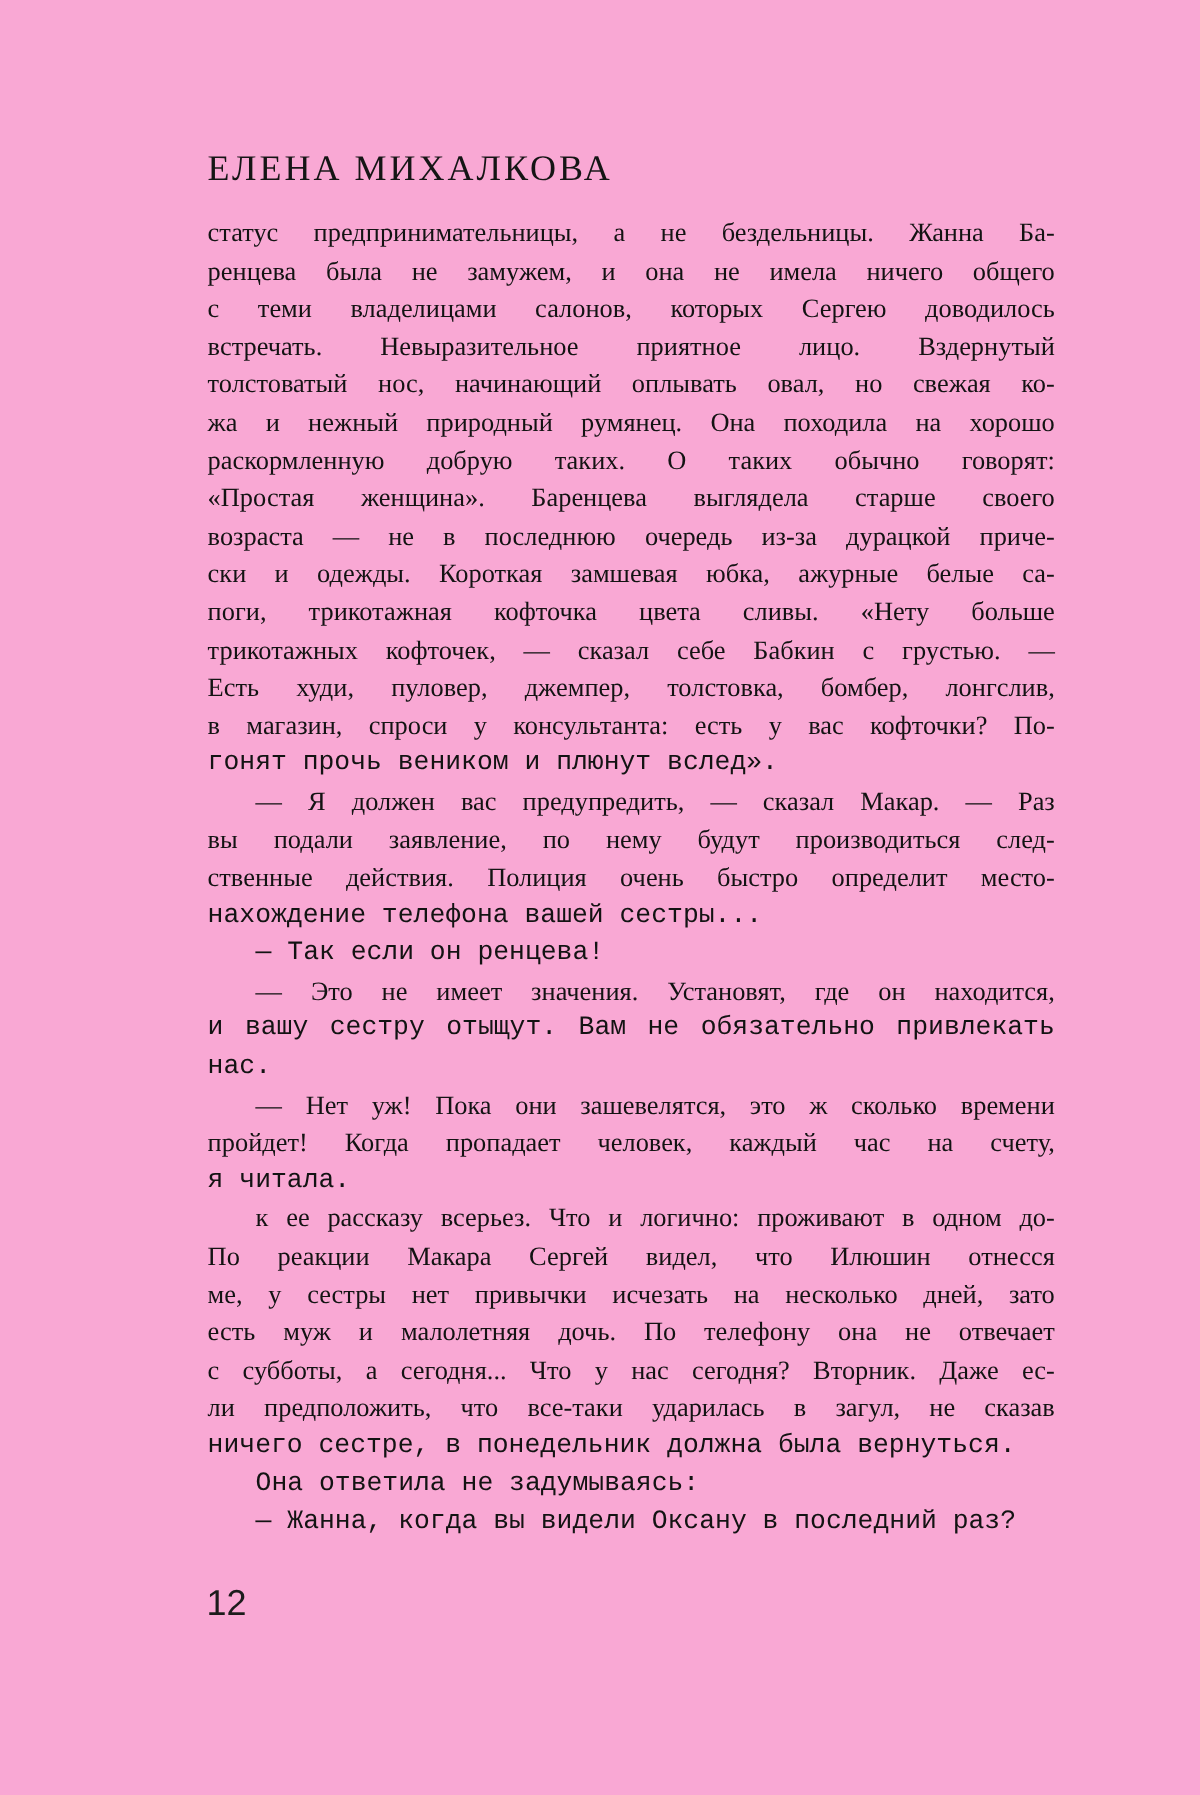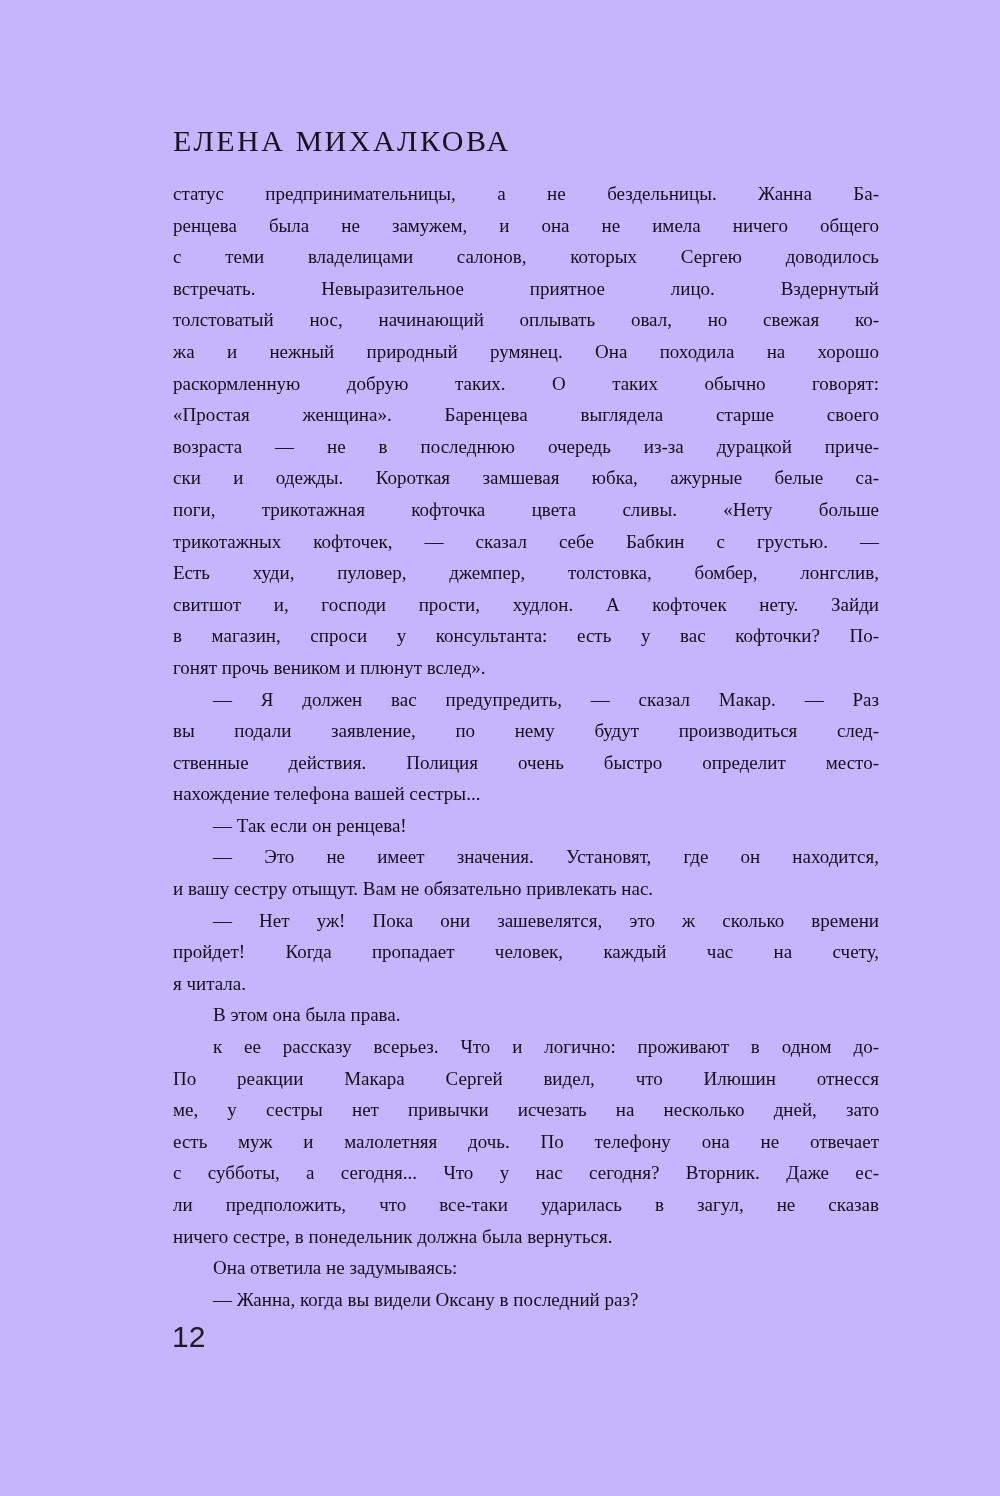--- a/index.html
+++ b/index.html
@@ -11,53 +11,54 @@
     height: 1496px;
     background: #ffffff;
     font-family: "Liberation Serif", "DejaVu Serif", serif;
     color: #111111;
     position: relative;
     overflow: hidden;
   }
   .page {
     position: absolute;
     inset: 0;
-    background: #c4b5fd;
+    background: #f9a8d4;
   }
   .running-header {
     position: absolute;
     left: 173px;
     top: 124px;
     font-size: 30px;
     line-height: 34px;
     letter-spacing: 2.5px;
     font-weight: normal;
     color: #151515;
     white-space: nowrap;
   }
   .text-block {
     position: absolute;
     left: 173px;
     top: 178px;
     width: 706px;
-    font-size: 19px;
+    font-size: 22px;
     line-height: 31.6px;
     color: #131313;
   }
   .para {
     margin: 0;
     padding: 0;
   }
   .line {
     text-align: justify;
     text-align-last: justify;
     white-space: normal;
   }
   .line.para-end {
     text-align-last: left;
+    font-family: Liberation Mono, monospace;
   }
   .para.indent .line:first-child {
     text-indent: 40px;
   }
   .page-number {
     position: absolute;
     left: 172px;
     top: 1320px;
     font-family: "Liberation Sans", "DejaVu Sans", sans-serif;
     font-size: 30px;
@@ -78,21 +79,20 @@
         <div class="line">встречать. Невыразительное приятное лицо. Вздернутый</div>
         <div class="line">толстоватый нос, начинающий оплывать овал, но свежая ко-</div>
         <div class="line">жа и нежный природный румянец. Она походила на хорошо</div>
         <div class="line">раскормленную добрую таких. О таких обычно говорят:</div>
         <div class="line">«Простая женщина». Баренцева выглядела старше своего</div>
         <div class="line">возраста — не в последнюю очередь из-за дурацкой приче-</div>
         <div class="line">ски и одежды. Короткая замшевая юбка, ажурные белые са-</div>
         <div class="line">поги, трикотажная кофточка цвета сливы. «Нету больше</div>
         <div class="line">трикотажных кофточек, — сказал себе Бабкин с грустью. —</div>
         <div class="line">Есть худи, пуловер, джемпер, толстовка, бомбер, лонгслив,</div>
-        <div class="line">свитшот и, господи прости, худлон. А кофточек нету. Зайди</div>
         <div class="line">в магазин, спроси у консультанта: есть у вас кофточки? По-</div>
         <div class="line para-end">гонят прочь веником и плюнут вслед».</div>
       </div>
       <div class="para indent">
         <div class="line">— Я должен вас предупредить, — сказал Макар. — Раз</div>
         <div class="line">вы подали заявление, по нему будут производиться след-</div>
         <div class="line">ственные действия. Полиция очень быстро определит место-</div>
         <div class="line para-end">нахождение телефона вашей сестры...</div>
       </div>
       <div class="para indent">
@@ -101,23 +101,20 @@
       <div class="para indent">
         <div class="line">— Это не имеет значения. Установят, где он находится,</div>
         <div class="line para-end">и вашу сестру отыщут. Вам не обязательно привлекать нас.</div>
       </div>
       <div class="para indent">
         <div class="line">— Нет уж! Пока они зашевелятся, это ж сколько времени</div>
         <div class="line">пройдет! Когда пропадает человек, каждый час на счету,</div>
         <div class="line para-end">я читала.</div>
       </div>
       <div class="para indent">
-        <div class="line para-end">В этом она была права.</div>
-      </div>
-      <div class="para indent">
         <div class="line">к ее рассказу всерьез. Что и логично: проживают в одном до-</div>
         <div class="line">По реакции Макара Сергей видел, что Илюшин отнесся</div>
         <div class="line">ме, у сестры нет привычки исчезать на несколько дней, зато</div>
         <div class="line">есть муж и малолетняя дочь. По телефону она не отвечает</div>
         <div class="line">с субботы, а сегодня... Что у нас сегодня? Вторник. Даже ес-</div>
         <div class="line">ли предположить, что все-таки ударилась в загул, не сказав</div>
         <div class="line para-end">ничего сестре, в понедельник должна была вернуться.</div>
       </div>
       <div class="para indent">
         <div class="line para-end">Она ответила не задумываясь:</div>

